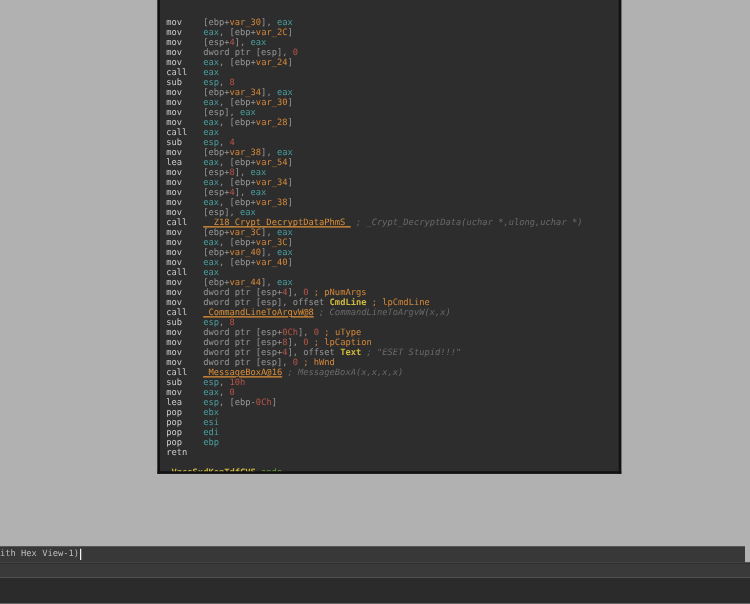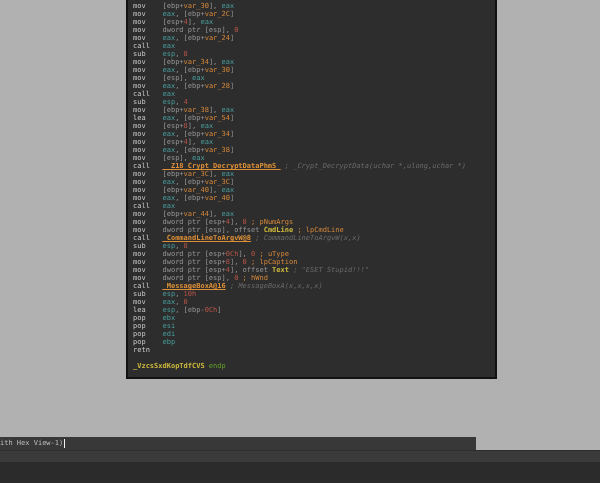--- a/index.html
+++ b/index.html
@@ -9,38 +9,38 @@
     font-family:"DejaVu Sans Mono", monospace;
   }
   .bg{position:absolute;left:0;top:0;width:600px;height:483px;background:var(--workspace-bg,#b1b1b1);}
   .disasm{
     position:absolute;left:126px;top:0;width:371px;height:379px;
     box-sizing:border-box;
     background:var(--panel-bg,#2d2d2d);
     border-left:2px solid #121212;
     border-right:2px solid #121212;
     border-bottom:2px solid #121212;
-    padding:2px 0 0 5px;
+    padding:14px 0 0 5px;
     font-size:7px;line-height:8px;
     white-space:pre;
     overflow:hidden;
   }
   .asm-line{height:8px;}
   .tk-m{color:var(--tk-m,#cbcbcb);}
   .tk-p{color:var(--tk-p,#969696);}
   .tk-r{color:var(--tk-r,#4a9e9e);}
   .tk-v{color:var(--tk-v,#d6883a);}
   .tk-n{color:var(--tk-n,#b85549);}
-  .tk-f{color:var(--tk-f,#de9038);text-decoration:underline;font-weight:bold;margin-top:20px;}
+  .tk-f{color:var(--tk-f,#de9038);text-decoration:underline;font-weight:normal;margin-top:20px;}
   .tk-d{color:var(--tk-d,#cdb93c);font-weight:bold;text-align:right;}
   .tk-o{color:var(--tk-o,#d6883a);}
   .tk-c{color:var(--tk-c,#6a6a6a);font-style:italic;}
   .tk-g{color:var(--tk-g,#65a22c);margin-top:18px;}
   .bottom-log{
-    position:absolute;left:0;top:437px;width:476px;height:13px;
+    position:absolute;left:0;top:437px;width:596px;height:13px;
     background:#383838;color:#bdbdbd;
     font-size:7px;line-height:12px;white-space:pre;
   }
   .cursor{display:inline-block;width:1px;height:9px;background:#f2f2f2;vertical-align:middle;margin-left:1px;}
   .bottom-input{
     position:absolute;left:0;top:450px;width:600px;height:12px;
     background:#3a3a3a;border-top:1px solid #2e2e2e;box-sizing:border-box;
   }
   .bottom-dark{
     position:absolute;left:0;top:462px;width:600px;height:21px;

